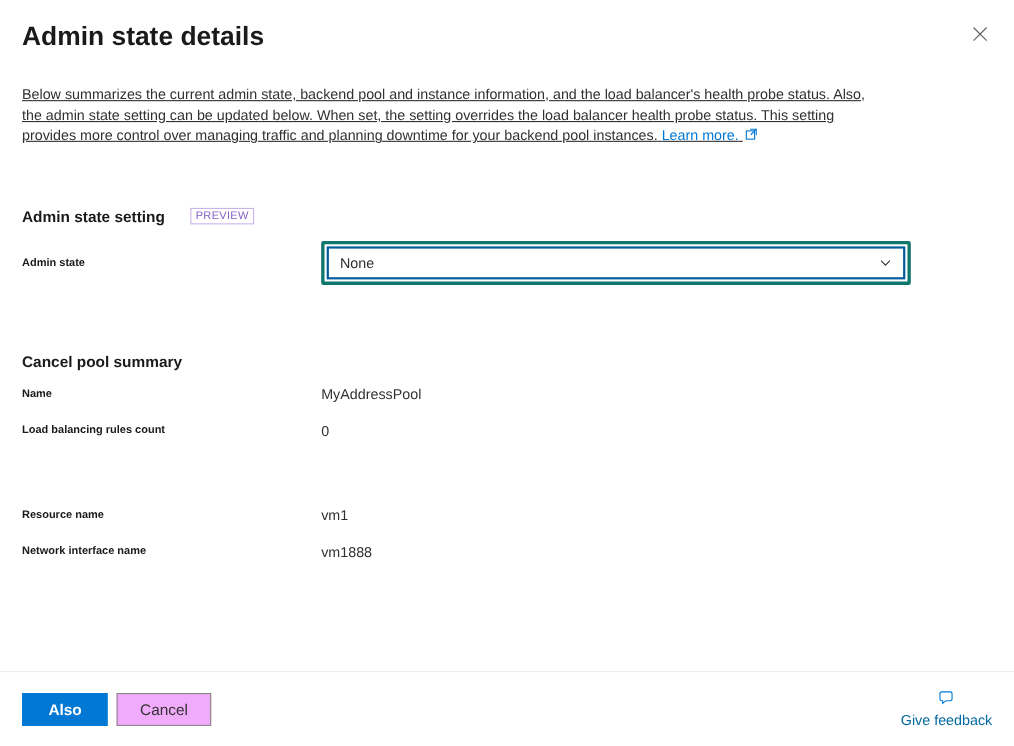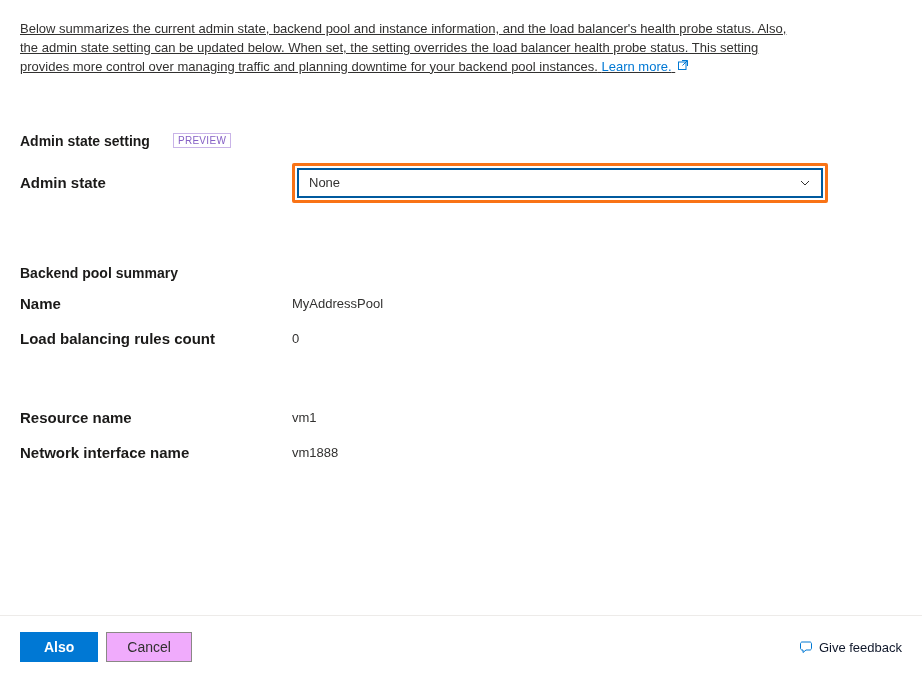--- a/index.html
+++ b/index.html
@@ -79,31 +79,31 @@
       border-radius: 0;
       margin-left: 17px;
     }
     .form-row {
       display: flex;
       align-items: center;
       margin-bottom: 18px;
     }
     .form-label-normal {
       width: 272px;
-      font-size: 15px;
+      font-size: 10px;
       font-weight: 600;
       color: #1b1a19;
       flex-shrink: 0;
     }
     .form-value {
       font-size: 13px;
       color: #323130;
     }
     .dropdown-highlight {
-      border: 3px solid #f97316;
+      border: 3px solid #0f766e;
       border-radius: 2px;
       padding: 2px;
       flex: 1;
       max-width: 536px;
     }
     .dropdown {
       border: 2px solid #005a9e;
       height: 30px;
       display: flex;
       align-items: center;
@@ -149,33 +149,43 @@
     .btn-secondary {
       background: #f0abfc;
       color: #323130;
       border: 1px solid #8a8886;
       padding: 6px 20px;
       font-size: 14px;
       cursor: pointer;
       font-family: inherit;
     }
     .feedback-link {
-      color: #0f172a;
+      color: #0369a1;
       text-decoration: none;
       font-size: 13px;
       display: flex;
       align-items: center;
       gap: 6px;
       cursor: pointer;
+      flex-direction: column;
     }
   </style>
 </head>
 <body>
 
 <div class="panel">
+  <div class="panel-header">
+    <h1 class="panel-title">Admin state details</h1>
+    <button class="close-btn">
+      <svg width="14" height="14" viewBox="0 0 14 14">
+        <line x1="1" y1="1" x2="13" y2="13" stroke="#605e5c" stroke-width="1"></line>
+        <line x1="13" y1="1" x2="1" y2="13" stroke="#605e5c" stroke-width="1"></line>
+      </svg>
+    </button>
+  </div>
 
   <p class="description">
     <span>Below summarizes the current admin state, backend pool and instance information, and the load balancer's health probe status. Also, the admin state setting can be updated below. When set, the setting overrides the load balancer health probe status. This setting provides more control over managing traffic and planning downtime for your backend pool instances.</span>
     <a class="learn-more">
       <span>Learn more.</span>
       <span class="external-icon">
         <svg width="12" height="12" viewBox="0 0 12 12">
           <rect x="1.5" y="3" width="7.5" height="7.5" fill="none" stroke="#0078d4" stroke-width="1"></rect>
           <path d="M5 1.5 H10.5 V7" fill="none" stroke="#0078d4" stroke-width="1"></path>
           <line x1="10.5" y1="1.5" x2="5.5" y2="6.5" stroke="#0078d4" stroke-width="1"></line>
@@ -195,21 +205,21 @@
       <div class="dropdown">
         <span>None</span>
         <svg class="chevron-down" viewBox="0 0 12 12">
           <path d="M2 4 L6 8 L10 4" fill="none" stroke="#323130" stroke-width="1"></path>
         </svg>
       </div>
     </div>
   </div>
 
   <div class="section-gap">
-    <div class="section-heading">Backend pool summary</div>
+    <div class="section-heading">Cancel pool summary</div>
     <div class="form-row">
       <div class="form-label-normal">Name</div>
       <div class="form-value">MyAddressPool</div>
     </div>
     <div class="form-row">
       <div class="form-label-normal">Load balancing rules count</div>
       <div class="form-value">0</div>
     </div>
   </div>
 

